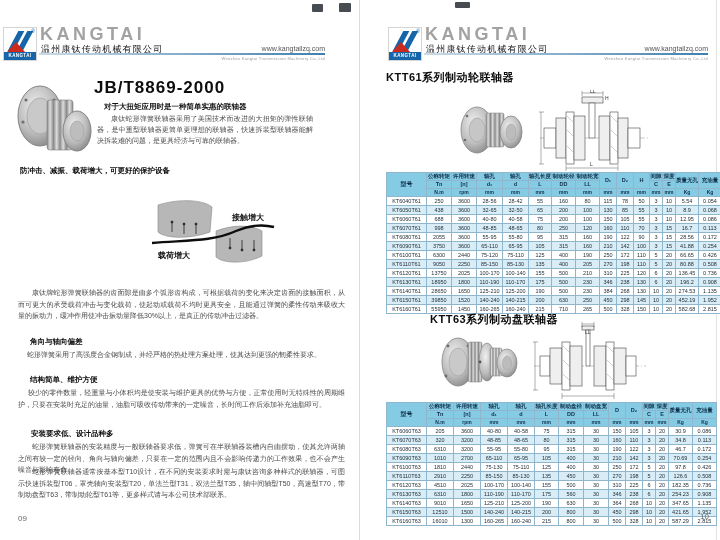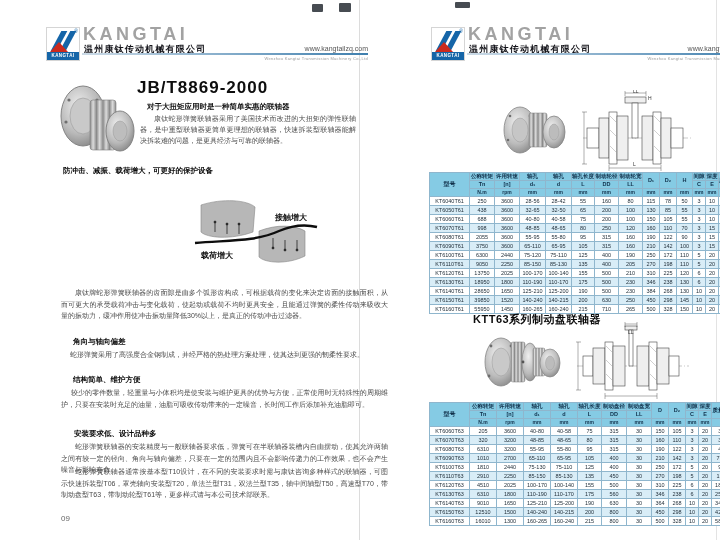--- a/index.html
+++ b/index.html
@@ -1,33 +1,33 @@
 <!DOCTYPE html>
 <html><head>
 <meta charset="utf-8">
 <style>
   html,body{margin:0;padding:0;background:#fff;}
   .spread{position:relative;width:720px;height:540px;background:#ffffff;overflow:hidden;
           font-family:"Liberation Sans","DejaVu Sans",sans-serif;color:#222;}
-  .page{position:absolute;top:0;width:294px;height:540px;margin-left:43px;}
+  .page{position:absolute;top:0;width:294px;height:540px;}
   #page-l{left:0;} #page-r{left:360px;}
   .center-divider{position:absolute;left:359px;top:0;width:1px;height:540px;background:#dcdcdc;}
   .right-edge{position:absolute;left:716px;top:0;width:1px;height:540px;background:#e3e3e3;}
   .speck{position:absolute;background:#474c52;border-radius:1px;}
 
   
   .hdr{position:absolute;height:48px;}
   .logo{position:absolute;left:0;top:2px;width:32px;height:32px;background:#fff;border:1px solid #d5d5d5;overflow:hidden;}
   .logo .s1,.logo .s2{position:absolute;top:3px;width:6px;height:20px;background:#1565a8;transform:skewX(-28deg);}
   .logo .s1{left:9px;} .logo .s2{left:18px;}
   .logo .red{position:absolute;left:3px;top:14px;width:0;height:0;border-left:9px solid transparent;border-right:9px solid transparent;border-bottom:10px solid #cc2a1e;}
   .logo-bar{position:absolute;left:0;right:0;bottom:0;height:8px;background:#1565a8;color:#fff;font-size:4.5px;line-height:8px;text-align:center;letter-spacing:.4px;font-weight:bold;}
   .logo-reg{position:absolute;right:1px;top:0;font-size:5px;color:#1565a8;}
   .brand{position:absolute;left:37px;top:-1px;font-size:18px;font-weight:bold;color:#a2a2a2;letter-spacing:3.5px;}
-  .company{position:absolute;left:38px;top:18px;font-size:9px;font-weight:bold;color:#14141a;letter-spacing:1.2px;white-space:nowrap;}
+  .company{position:absolute;left:38px;top:18px;font-size:9px;font-weight:normal;color:#14141a;letter-spacing:1.2px;white-space:nowrap;}
   .hdr-line{position:absolute;left:36px;top:28px;right:0;height:2px;background:linear-gradient(to right,#ccdbe7,#3f7fae);}
   .site{position:absolute;right:0;top:20px;font-size:7px;color:#555;}
   .site-sub{position:absolute;right:0;top:31px;font-size:4px;color:#9a9a9a;letter-spacing:.3px;}
 
   
   .jb-title{position:absolute;left:94px;top:78px;font-size:17px;font-weight:bold;color:#0d0d0d;letter-spacing:1px;text-align:center;}
   .jb-sub{position:absolute;left:104px;top:102px;font-size:7.5px;font-weight:bold;color:#111;}
   .jb-intro{position:absolute;left:97px;top:113px;width:216px;font-size:7px;line-height:11px;color:#4a4a4a;text-align:justify;text-indent:14px;}
   .h-sec{position:absolute;font-size:7.5px;font-weight:bold;color:#0d0d0d;white-space:nowrap;}
   .body-txt{position:absolute;font-size:7px;line-height:11.5px;color:#4a4a4a;text-align:justify;}
@@ -165,20 +165,21 @@
           <div class="red"></div>
         <div class="logo-bar">KANGTAI</div>
       </div>
       <div class="brand">KANGTAI</div>
       <div class="company">温州康钛传动机械有限公司</div>
       <div class="site">www.kangtailzq.com</div>
       <div class="hdr-line"></div>
       <div class="site-sub">Wenzhou Kangtai Transmission Machinery Co.,Ltd</div>
     </div>
 
+    <div class="sec-title" style="left:26px;top:70px;">KTT61系列制动轮联轴器</div>
 
     <div class="photo-frame" style="left:100px;top:100px;">
       <svg width="64" height="62" viewBox="0 0 64 62">
         <defs>
           <radialGradient id="g61" cx="40%" cy="35%" r="75%">
             <stop offset="0%" stop-color="#f0f0f0"></stop>
               <stop offset="60%" stop-color="#bcbcbc"></stop>
               <stop offset="100%" stop-color="#818181"></stop>
           </radialGradient>
         </defs>

